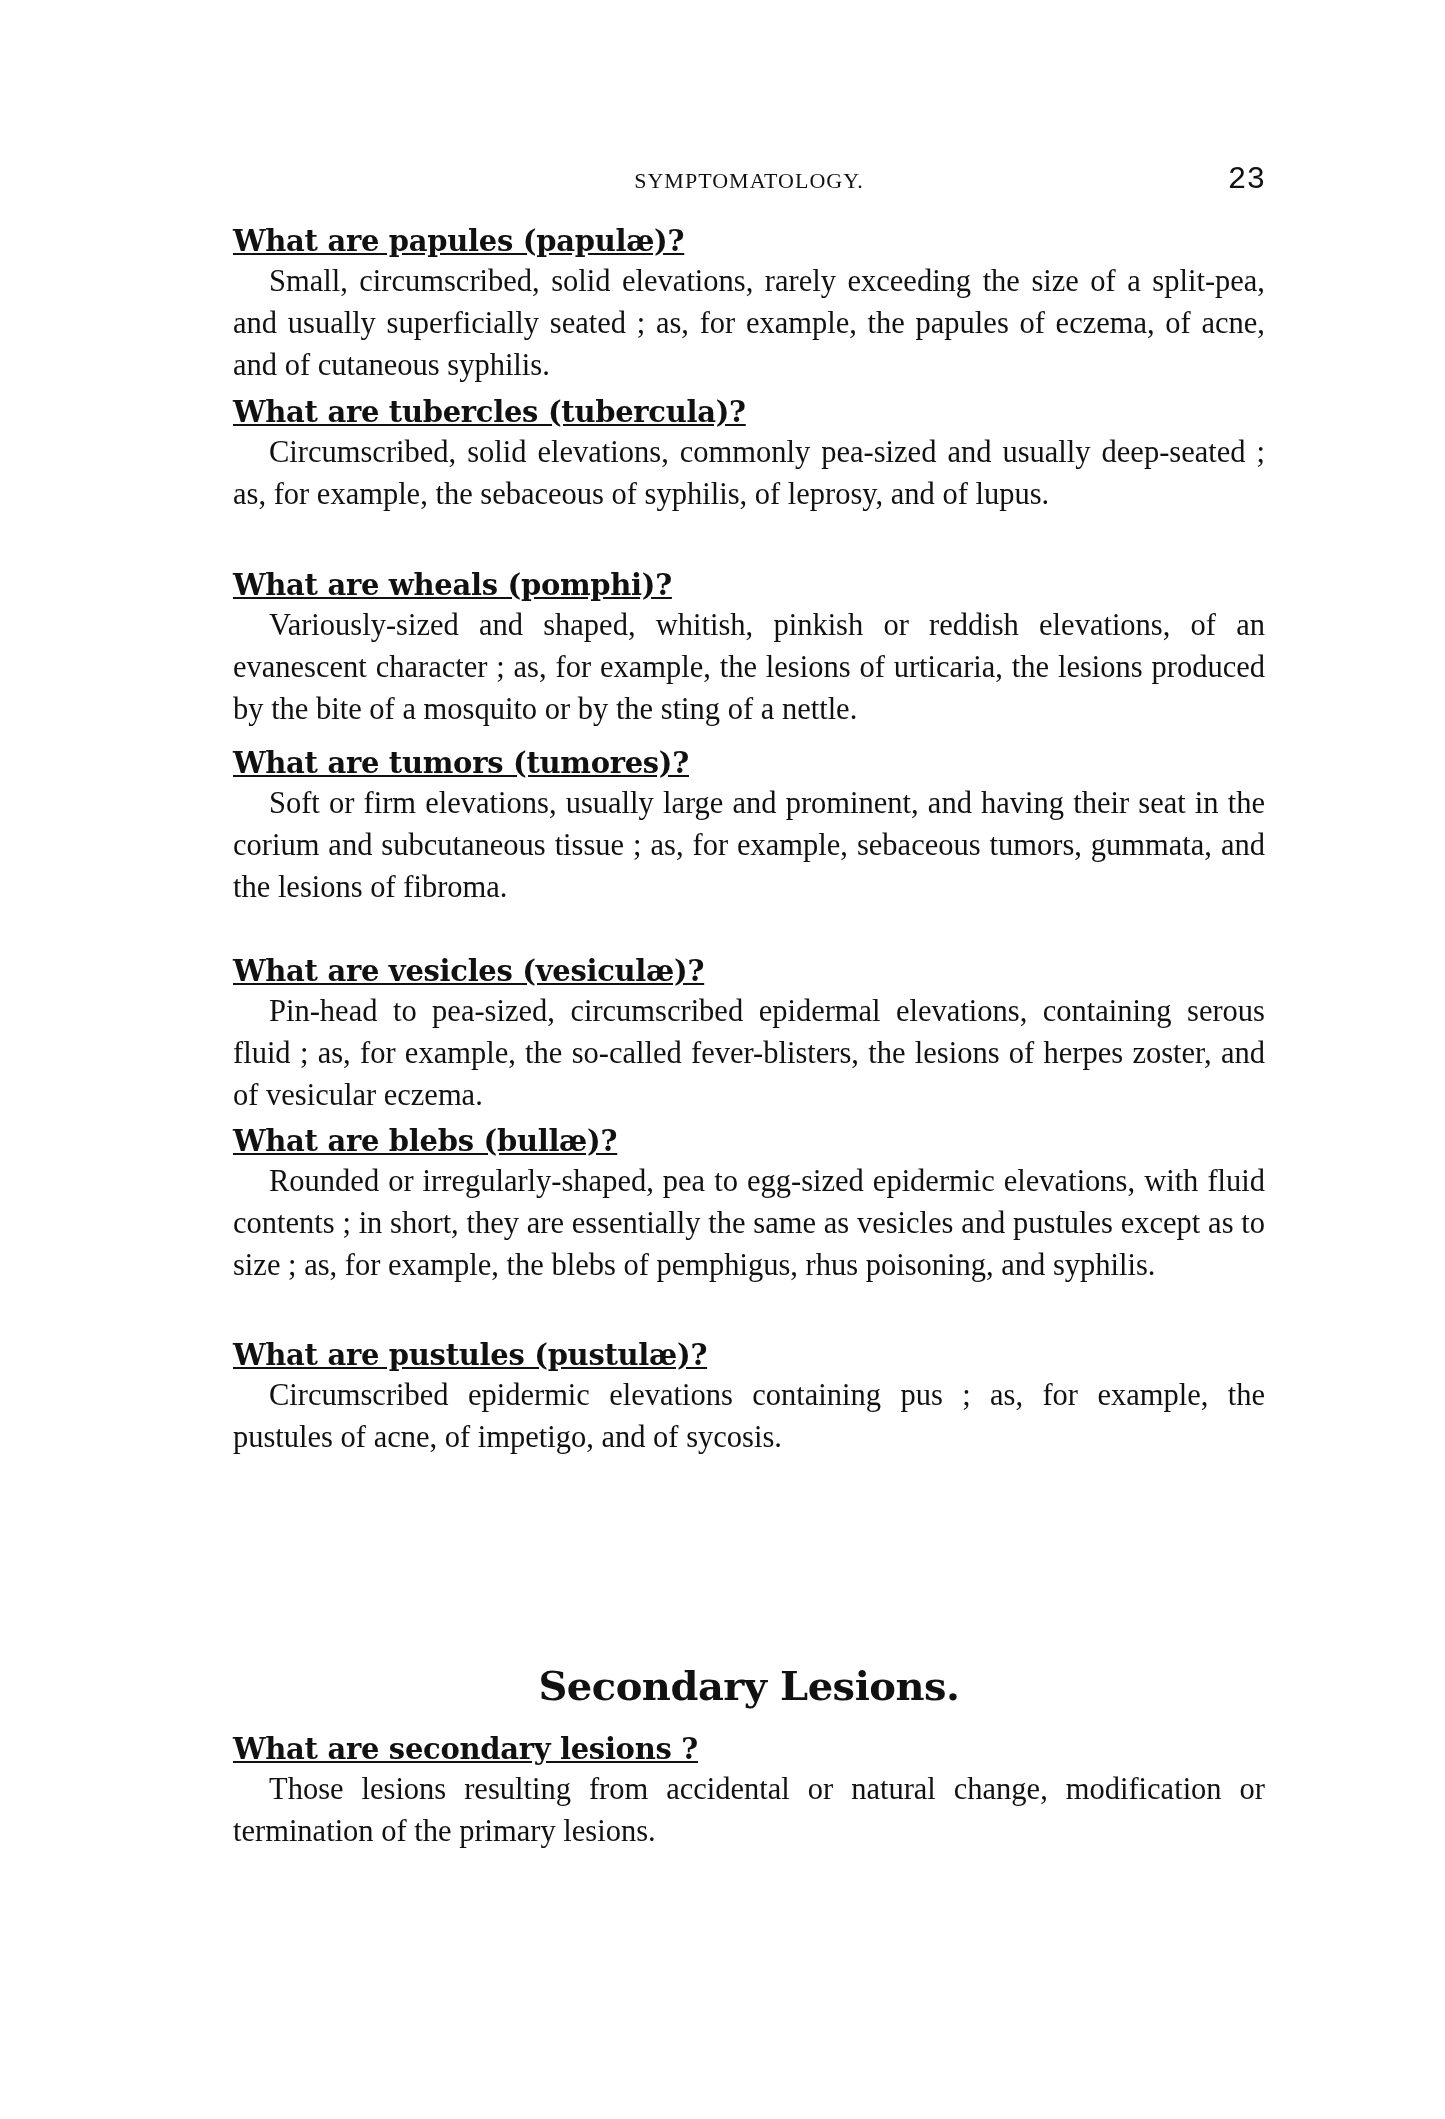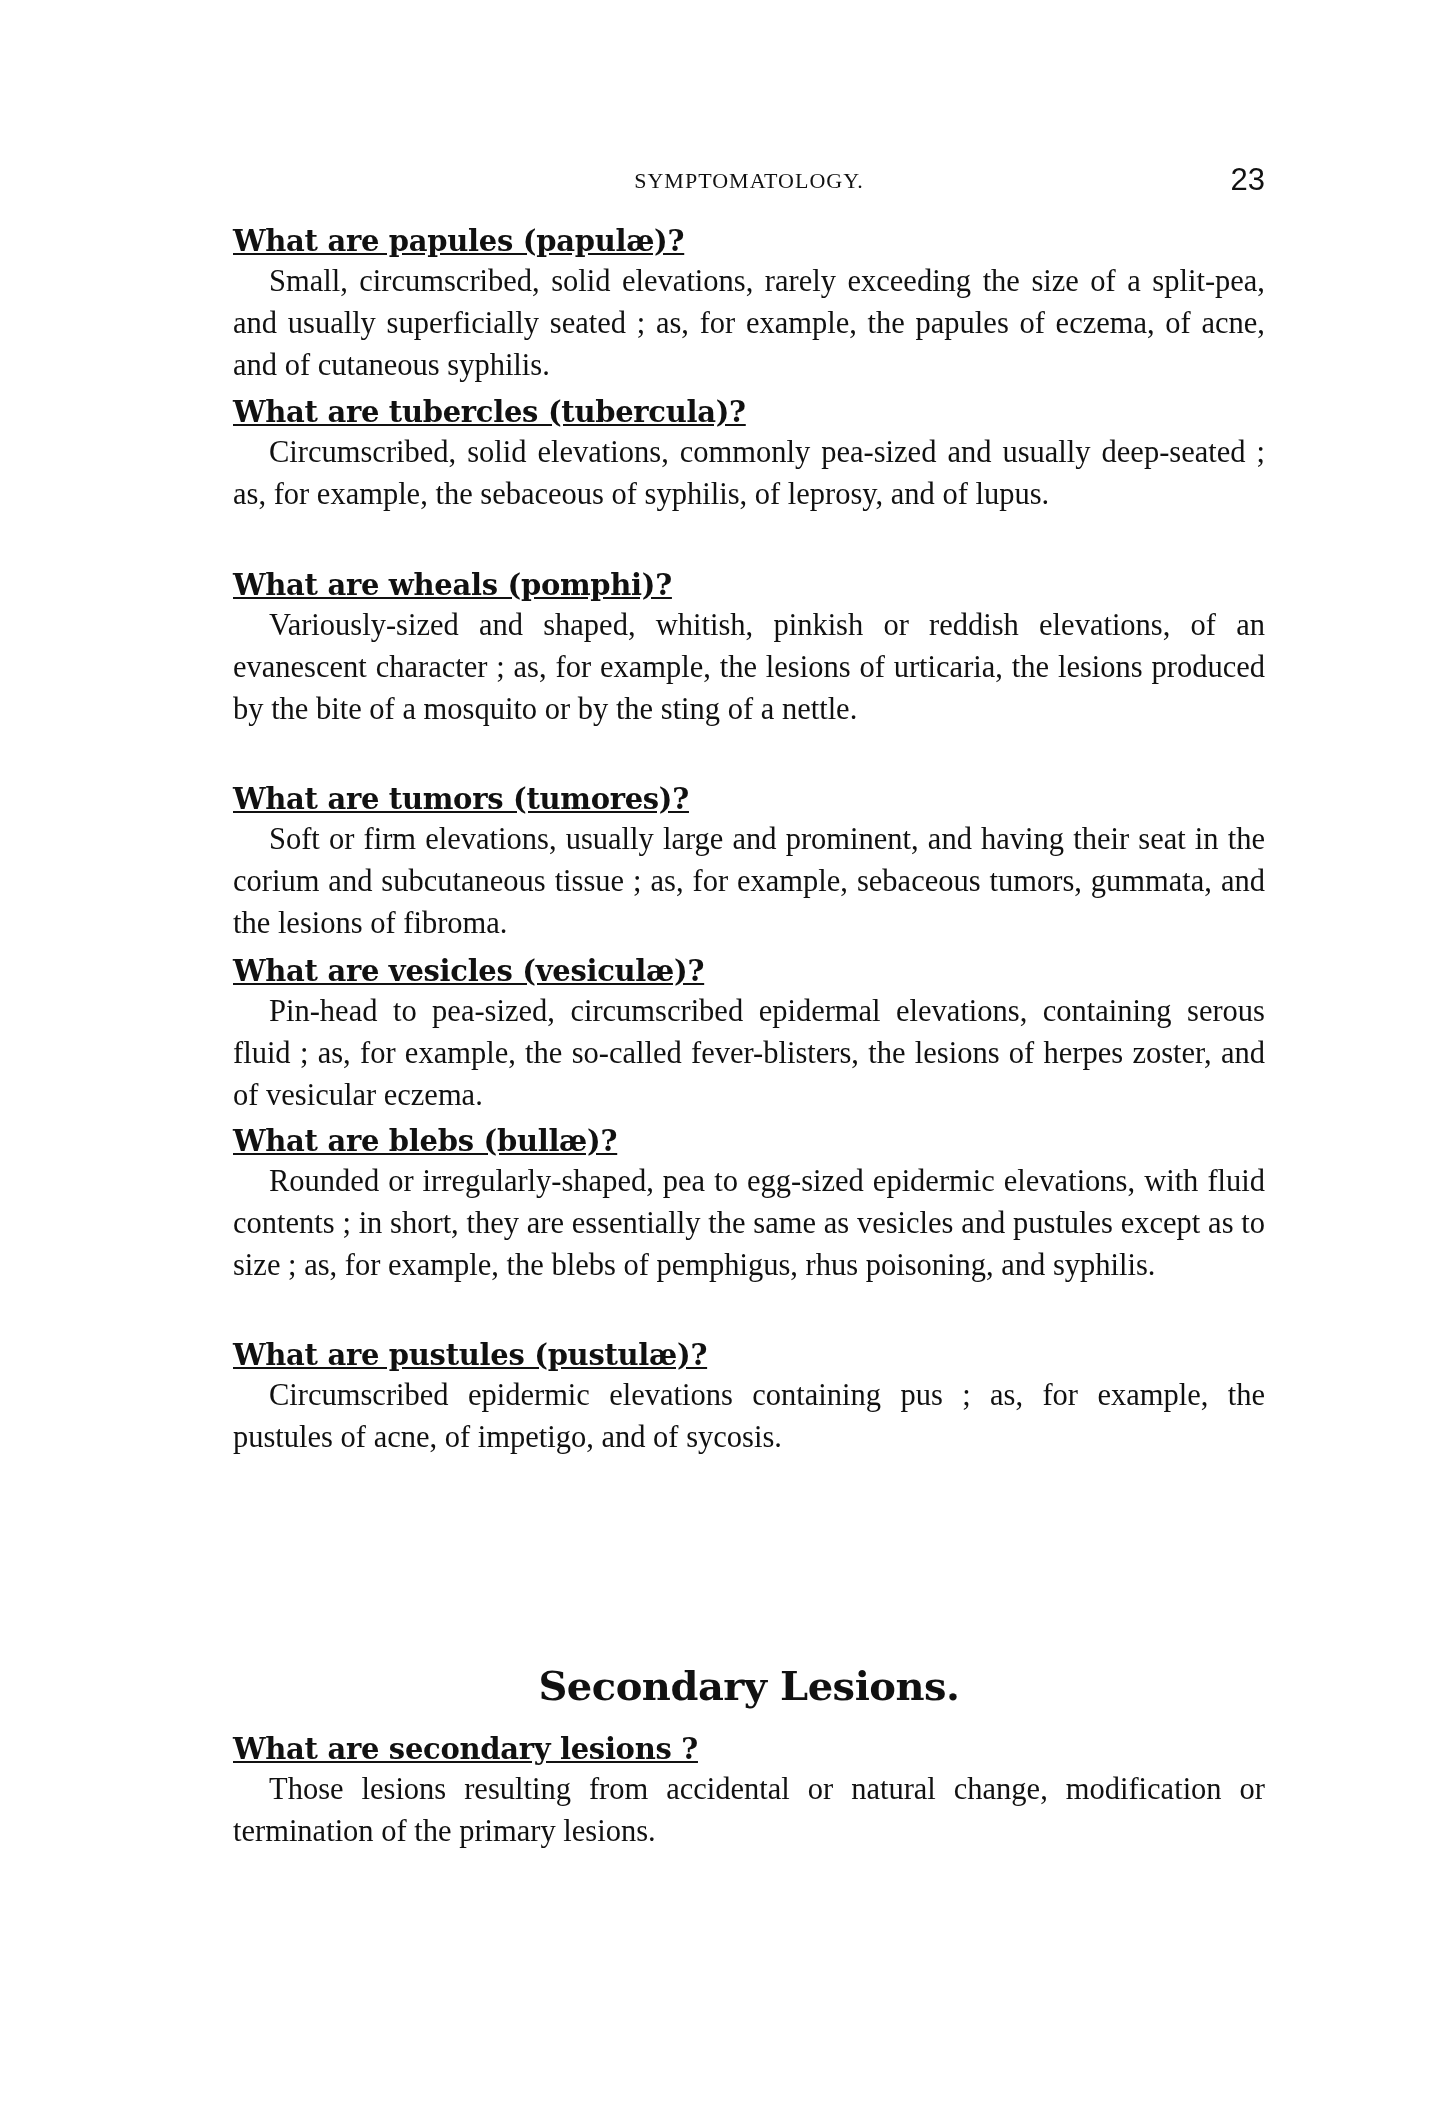--- a/index.html
+++ b/index.html
@@ -36,21 +36,21 @@
       text-align: center;
       font-family: "Liberation Serif", serif;
       font-size: 22px;
       letter-spacing: 1px;
       top: 6px;
     }
     .page-number {
       position: absolute;
       right: 0;
       top: 0;
-      font-family: Liberation Sans, sans-serif;
+      font-family: Liberation Mono, monospace;
       font-size: 31px;
     }
     .qa {
       position: absolute;
       left: 233px;
       width: 1032px;
     }
     .question {
       font-family: "DejaVu Serif", serif;
       font-weight: bold;
@@ -98,21 +98,21 @@
   <div class="qa" style="top:393px">
     <p class="question">What are tubercles (tubercula)?</p>
     <p class="answer">Circumscribed, solid elevations, commonly pea-sized and usually deep-seated ; as, for example, the sebaceous of syphilis, of leprosy, and of lupus.</p>
   </div>
 
   <div class="qa" style="top:566px">
     <p class="question">What are wheals (pomphi)?</p>
     <p class="answer">Variously-sized and shaped, whitish, pinkish or reddish elevations, of an evanescent character ; as, for example, the lesions of urticaria, the lesions produced by the bite of a mosquito or by the sting of a nettle.</p>
   </div>
 
-  <div class="qa" style="top:780px">
+  <div class="qa" style="top:744px">
     <p class="question">What are tumors (tumores)?</p>
     <p class="answer">Soft or firm elevations, usually large and prominent, and having their seat in the corium and subcutaneous tissue ; as, for example, sebaceous tumors, gummata, and the lesions of fibroma.</p>
   </div>
 
   <div class="qa" style="top:952px">
     <p class="question">What are vesicles (vesiculæ)?</p>
     <p class="answer">Pin-head to pea-sized, circumscribed epidermal elevations, containing serous fluid ; as, for example, the so-called fever-blisters, the lesions of herpes zoster, and of vesicular eczema.</p>
   </div>
 
   <div class="qa" style="top:1122px">

